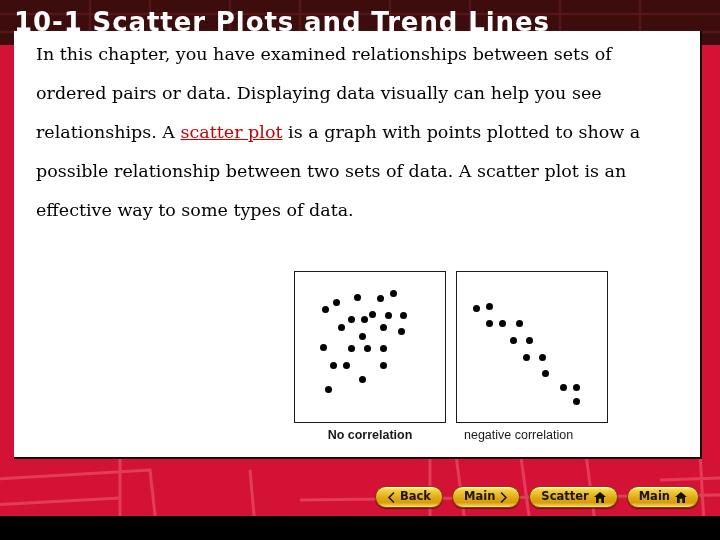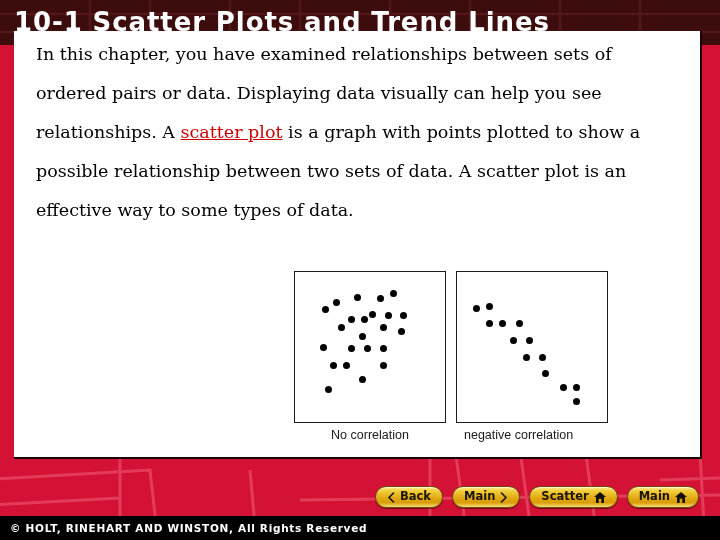--- a/index.html
+++ b/index.html
@@ -103,21 +103,21 @@
     top: 240px;
     width: 500px;
     height: 180px;
   }
   .figure {
     position: absolute;
     top: 0;
     width: 152px;
   }
   .figure.pos  { left: 14px; }
-  .figure.none { left: 176px; }
+  .figure.none { left: 176px; font-weight: bold; }
   .figure.neg  { left: 338px; }
 
   .plot-box {
     position: relative;
     width: 152px;
     height: 152px;
     background: #ffffff;
     border: 1.5px solid #1c1c1c;
     box-sizing: border-box;
     overflow: hidden;
@@ -329,15 +329,14 @@
         <span class="nav-label">Main</span>
         <span class="nav-icon">
           <svg width="12" height="11" viewBox="0 0 12 11">
             <path d="M6 0 L12 5 L10 5 L10 11 L7.3 11 L7.3 6.8 L4.7 6.8 L4.7 11 L2 11 L2 5 L0 5 Z" fill="#14100a"></path>
           </svg>
         </span>
       </div>
     </div>
 
   <div class="bg-footer"></div>
-  <div class="footer-text">© HOLT, RINEHART AND WINSTON, All Rights Reserved</div>
 
 </div>
 
 </body></html>

